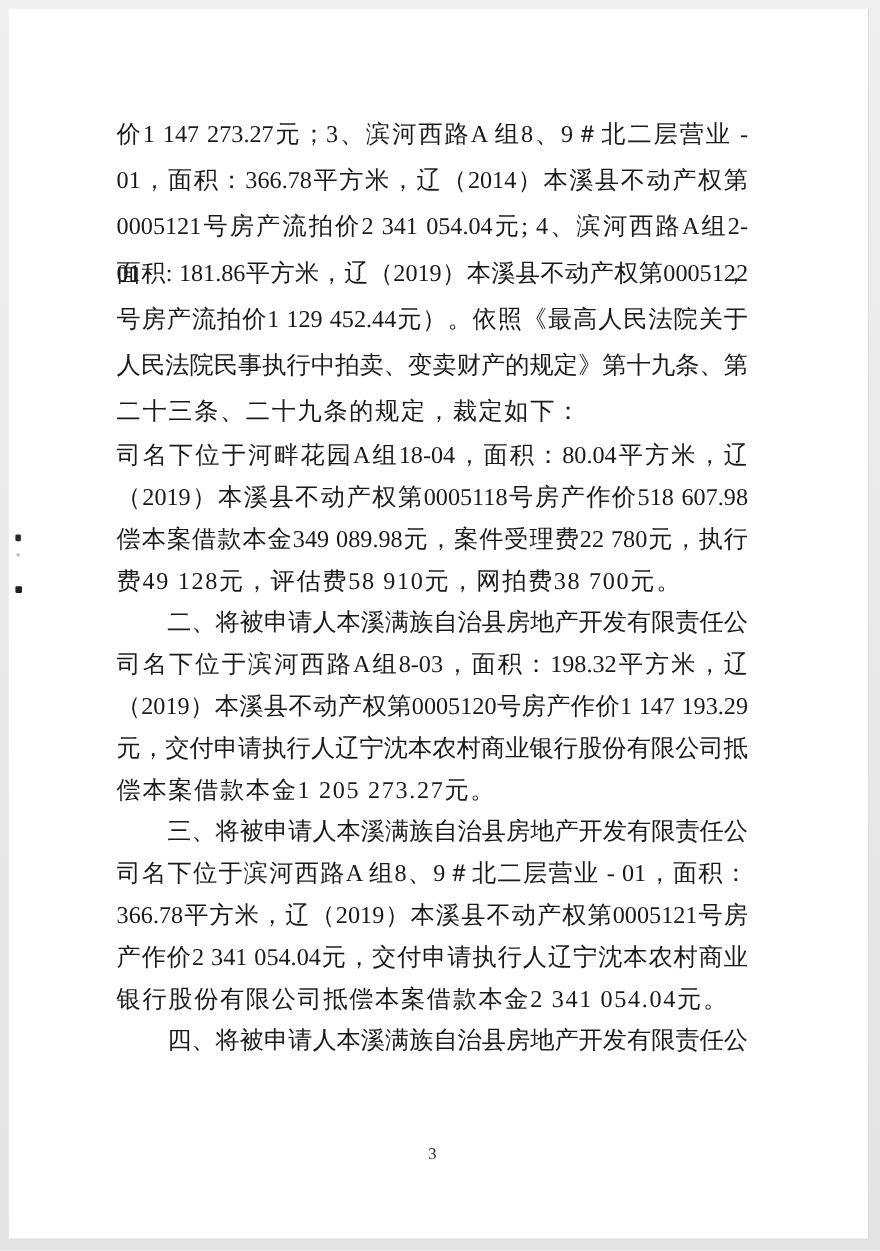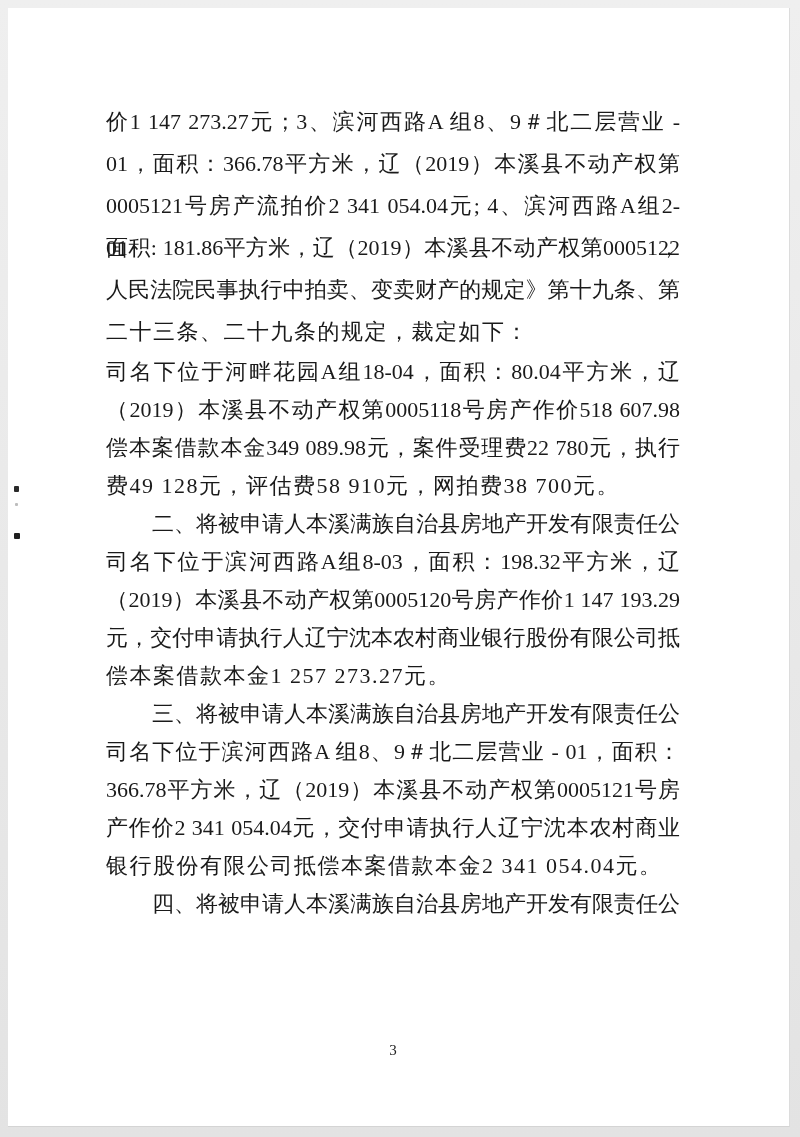--- a/index.html
+++ b/index.html
@@ -51,34 +51,35 @@
     color: #222222;
   }
   .margin-mark { position: absolute; border-radius: 1px; }
 </style>
 </head>
 <body>
 
 <div class="paper">
   <div class="text-col">
       <div class="line lh42 fill">价1 147 273.27元；3、滨河西路A 组8、9＃北二层营业 -</div>
-      <div class="line lh42 fill">01，面积：366.78平方米，辽（2019）本溪县不动产权第</div>
+      <div class="line lh42 fill">01，面积：366.78平方米，辽（2014）本溪县不动产权第</div>
       <div class="line lh42 fill">0005121号房产流拍价2 341 054.04元; 4、滨河西路A组2-01，</div>
       <div class="line lh42 fill">面积: 181.86平方米，辽（2019）本溪县不动产权第0005122</div>
+      <div class="line lh42 fill">号房产流拍价1 129 452.44元）。依照《最高人民法院关于</div>
       <div class="line lh42 fill">人民法院民事执行中拍卖、变卖财产的规定》第十九条、第</div>
       <div class="line lh42 nofill">二十三条、二十九条的规定，裁定如下：</div>
       <div class="line lh38 fill">司名下位于河畔花园A组18-04，面积：80.04平方米，辽</div>
       <div class="line lh38 fill">（2019）本溪县不动产权第0005118号房产作价518 607.98</div>
       <div class="line lh38 fill">偿本案借款本金349 089.98元，案件受理费22 780元，执行</div>
       <div class="line lh38 nofill">费49 128元，评估费58 910元，网拍费38 700元。</div>
       <div class="line lh38 fill indent">二、将被申请人本溪满族自治县房地产开发有限责任公</div>
       <div class="line lh38 fill">司名下位于滨河西路A组8-03，面积：198.32平方米，辽</div>
       <div class="line lh38 fill">（2019）本溪县不动产权第0005120号房产作价1 147 193.29</div>
       <div class="line lh38 fill">元，交付申请执行人辽宁沈本农村商业银行股份有限公司抵</div>
-      <div class="line lh38 nofill">偿本案借款本金1 257 273.27元。</div>
+      <div class="line lh38 nofill">偿本案借款本金1 205 273.27元。</div>
       <div class="line lh38 fill indent">三、将被申请人本溪满族自治县房地产开发有限责任公</div>
       <div class="line lh38 fill">司名下位于滨河西路A 组8、9＃北二层营业 - 01，面积：</div>
       <div class="line lh38 fill">366.78平方米，辽（2019）本溪县不动产权第0005121号房</div>
       <div class="line lh38 fill">产作价2 341 054.04元，交付申请执行人辽宁沈本农村商业</div>
       <div class="line lh38 nofill">银行股份有限公司抵偿本案借款本金2 341 054.04元。</div>
       <div class="line lh38 fill indent">四、将被申请人本溪满族自治县房地产开发有限责任公</div>
     </div>
   <div class="page-num">3</div>
   <div id="marks-layer">
       <span class="margin-mark" style="left: 6px; top: 478px; width: 5px; height: 6px; background: rgb(42, 42, 42);"></span>

